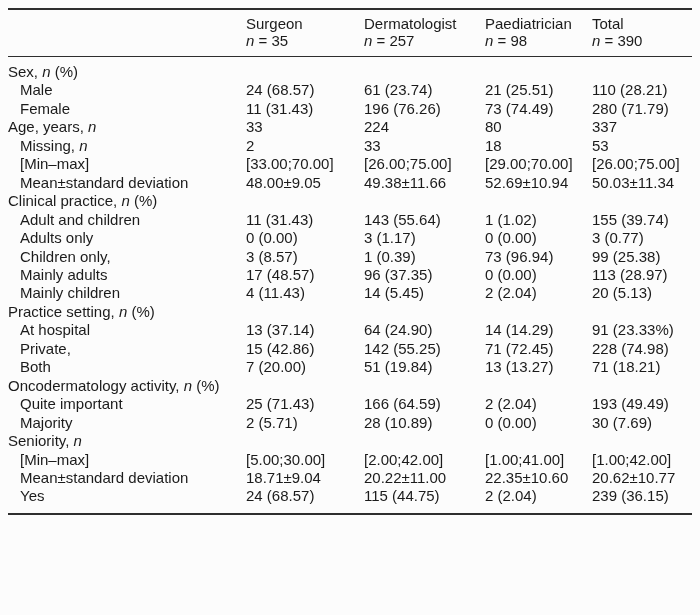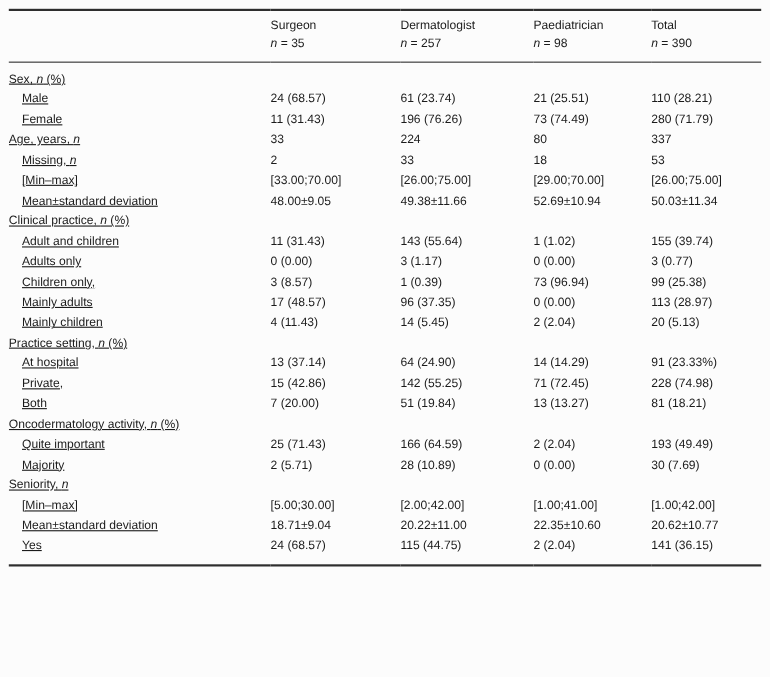--- a/index.html
+++ b/index.html
@@ -13,21 +13,21 @@
     color: #1b1b1b;
     -webkit-font-smoothing: antialiased;
   }
   .table-wrap {
     padding: 8px 8px 0 8px;
   }
   table {
     border-collapse: collapse;
     table-layout: fixed;
     width: 684px;
-    font-size: 11px;
+    font-size: 15px;
   }
   col.c-label { width: 238px; }
   col.c-1 { width: 118px; }
   col.c-2 { width: 121px; }
   col.c-3 { width: 107px; }
   col.c-4 { width: 100px; }
 
   thead tr {
     border-top: 2px solid #2e2e2e;
     border-bottom: 1.5px solid #2e2e2e;
@@ -44,21 +44,21 @@
   tbody td {
     padding: 0;
     line-height: 18.45px;
     vertical-align: top;
     overflow: hidden;
   }
   tbody tr:first-child td { padding-top: 6px; }
   tbody tr:last-child td { padding-bottom: 7px; }
   tbody { border-bottom: 2px solid #2e2e2e; }
 
-  td.label { white-space: pre-line; text-decoration: underline; }
+  td.label { white-space: pre-line; }
   tr.indent td.label { padding-left: 12px; }
   i { font-style: italic; }
 </style>
 </head>
 <body>
 
 <div class="table-wrap">
   <table>
     <colgroup>
       <col class="c-label">
@@ -199,21 +199,21 @@
     <td class="val">15 (42.86)</td>
     <td class="val">142 (55.25)</td>
     <td class="val">71 (72.45)</td>
     <td class="val">228 (74.98)</td>
   </tr>
         <tr class="indent">
     <td class="label">Both</td>
     <td class="val">7 (20.00)</td>
     <td class="val">51 (19.84)</td>
     <td class="val">13 (13.27)</td>
-    <td class="val">81 (18.21)</td>
+    <td class="val">71 (18.21)</td>
   </tr>
         <tr>
     <td class="label">Oncodermatology activity, <i>n</i> (%)</td>
     <td class="val"></td>
     <td class="val"></td>
     <td class="val"></td>
     <td class="val"></td>
   </tr>
         <tr class="indent">
     <td class="label">Quite important</td>
@@ -248,17 +248,17 @@
     <td class="val">18.71±9.04</td>
     <td class="val">20.22±11.00</td>
     <td class="val">22.35±10.60</td>
     <td class="val">20.62±10.77</td>
   </tr>
         <tr class="indent">
     <td class="label">Yes</td>
     <td class="val">24 (68.57)</td>
     <td class="val">115 (44.75)</td>
     <td class="val">2 (2.04)</td>
-    <td class="val">141 (36.15)</td>
+    <td class="val">239 (36.15)</td>
   </tr>
       </tbody>
   </table>
 </div>
 
 </body></html>

